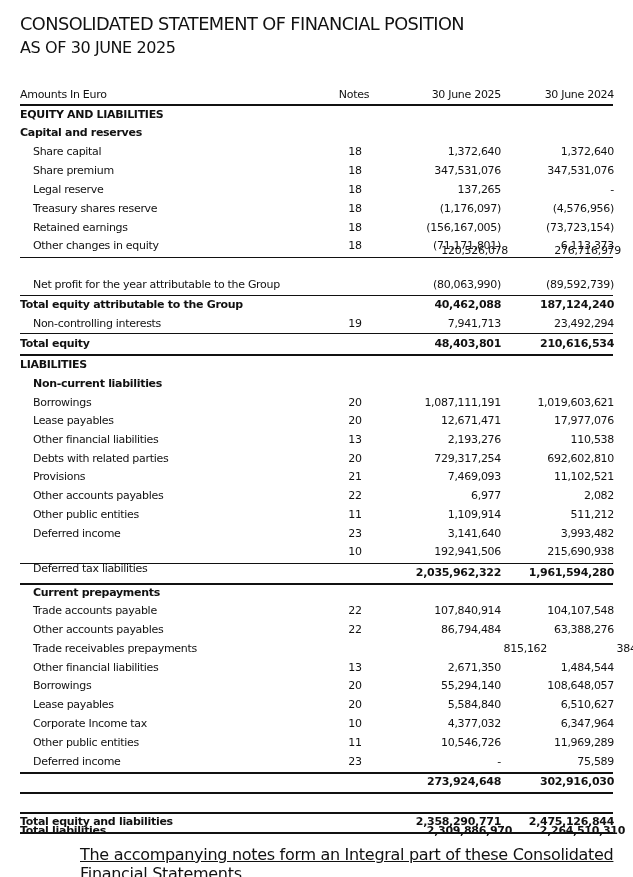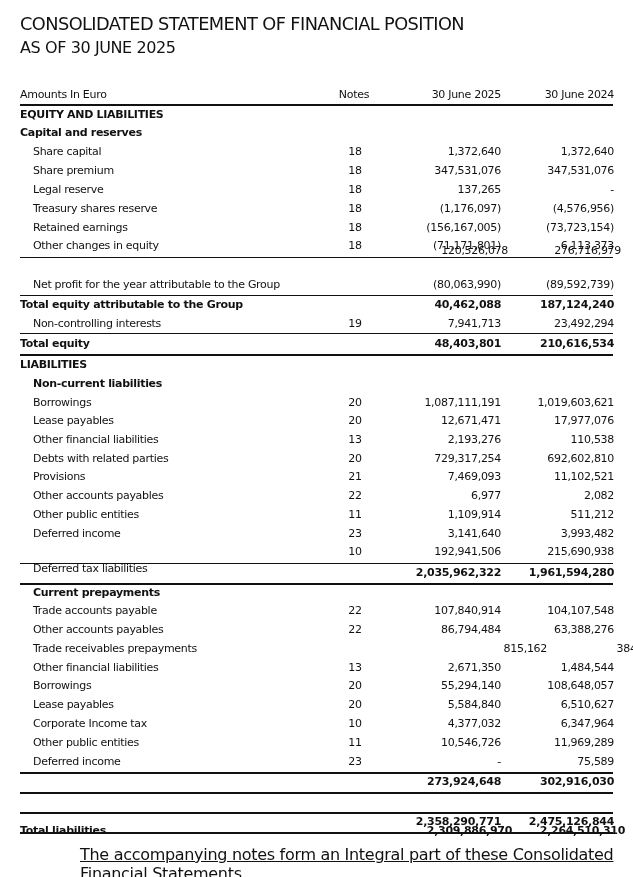--- a/index.html
+++ b/index.html
@@ -250,20 +250,21 @@
       <span class="v1">273,924,648</span>
       <span class="v2">302,916,030</span>
     </div>
     <div class="row bold" style="top: 822px; padding-left: 11px;">
       <span class="label">Total liabilities</span>
       <span class="notes"></span>
       <span class="v1">2,309,886,970</span>
       <span class="v2">2,264,510,310</span>
     </div>
     <div class="row bold" style="top: 813px;">
+      <span class="label">Total equity and liabilities</span>
       <span class="notes"></span>
       <span class="v1">2,358,290,771</span>
       <span class="v2">2,475,126,844</span>
     </div>
   </div>
 
 <div class="footnote">The accompanying notes form an Integral part of these Consolidated Financial Statements</div>
 
 <div class="line" style="left: 20px; top: 104px; width: 593px; height: 1.8px;"></div>
 <div class="line" style="left: 20px; top: 257px; width: 593px; height: 1.2px;"></div>

